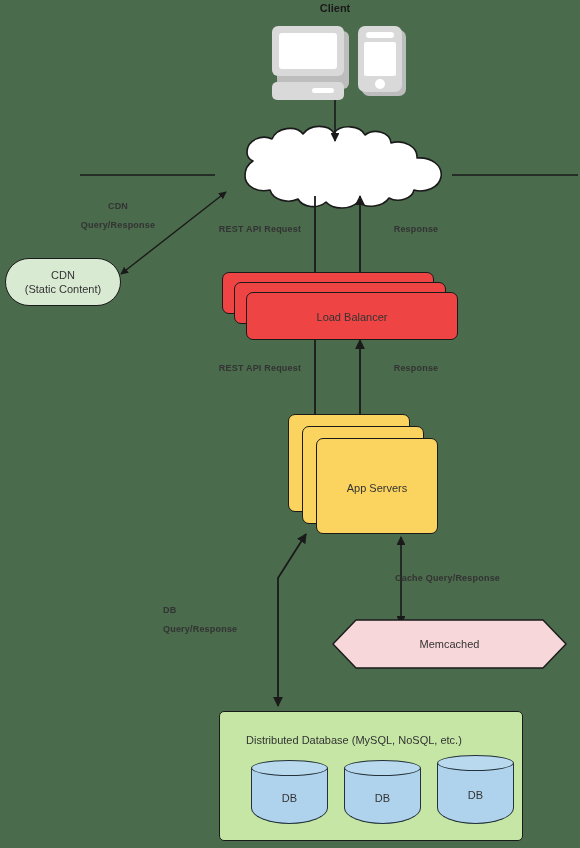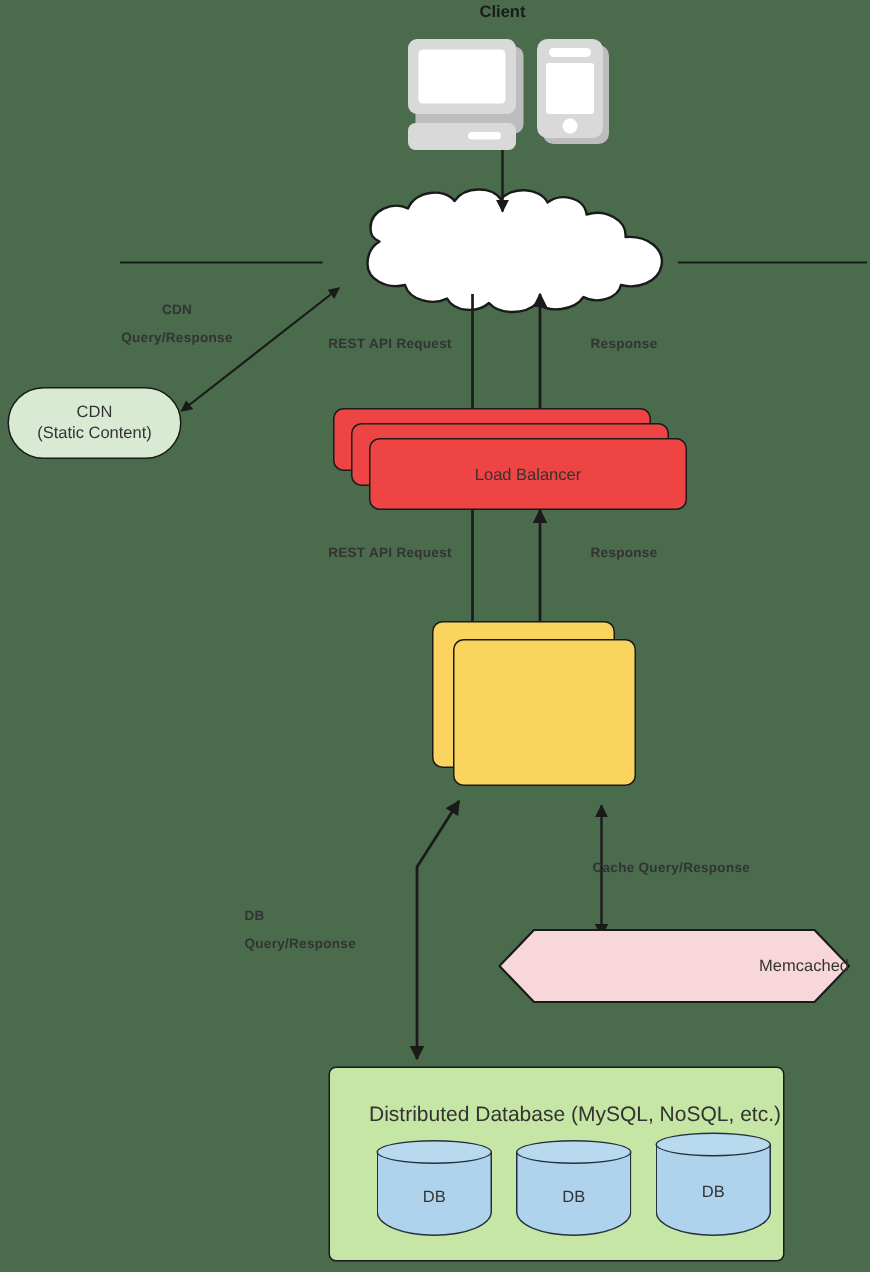--- a/index.html
+++ b/index.html
@@ -77,21 +77,21 @@
     position:absolute;
     background:#c5e6a4;
     border:1.5px solid #1a1a1a;
     border-radius:5px;
     box-sizing:border-box;
   }
   .dbbox-title{
     position:absolute;
     left:16px;top:22px;
     color:#333333;
-    font-size:14px;
+    font-size:11px;
     padding-left:10px;
   }
 
   
   .cyl{position:absolute;}
   .cyl-body{
     position:absolute;left:0;right:0;
     background:#afd3ec;
     border-left:1.3px solid #23313a;
     border-right:1.3px solid #23313a;
@@ -249,24 +249,27 @@
     <div class="card grey" style="left:0px;top:0px;width:212px;height:42px;"></div>
     <div class="card grey" style="left:12px;top:10px;width:212px;height:42px;"></div>
     <div class="card grey" style="left:24px;top:20px;width:212px;height:48px;">
       <div class="shape-text" style="top:17px;">Load Balancer</div>
     </div>
   </div>
 
   <div class="node" style="left:288px;top:414px;width:160px;height:126px;">
     <div class="card yellow" style="left:0px;top:0px;width:122px;height:98px;"></div>
     <div class="card yellow" style="left:14px;top:12px;width:122px;height:98px;"></div>
+    <div class="card yellow" style="left:28px;top:24px;width:122px;height:96px;">
+      <div class="shape-text" style="top:42px;">App Servers</div>
+    </div>
   </div>
 
   <div class="node" style="left:333px;top:620px;width:233px;height:48px;">
-    <div class="shape-text" style="top:17px;text-align:right;">Memcached</div>
+    <div class="shape-text" style="top:17px;">Memcached</div>
   </div>
 
   <div class="dbbox" style="left:219px;top:711px;width:304px;height:130px;">
     <div class="dbbox-title">Distributed Database (MySQL, NoSQL, etc.)</div>
 
     <div class="cyl" style="left:31px;top:48px;width:77px;height:64px;">
       <div class="cyl-body" style="top:8px;height:56px;"></div>
       <div class="cyl-top"></div>
       <div class="cyl-text" style="top:32px;">DB</div>
     </div>

